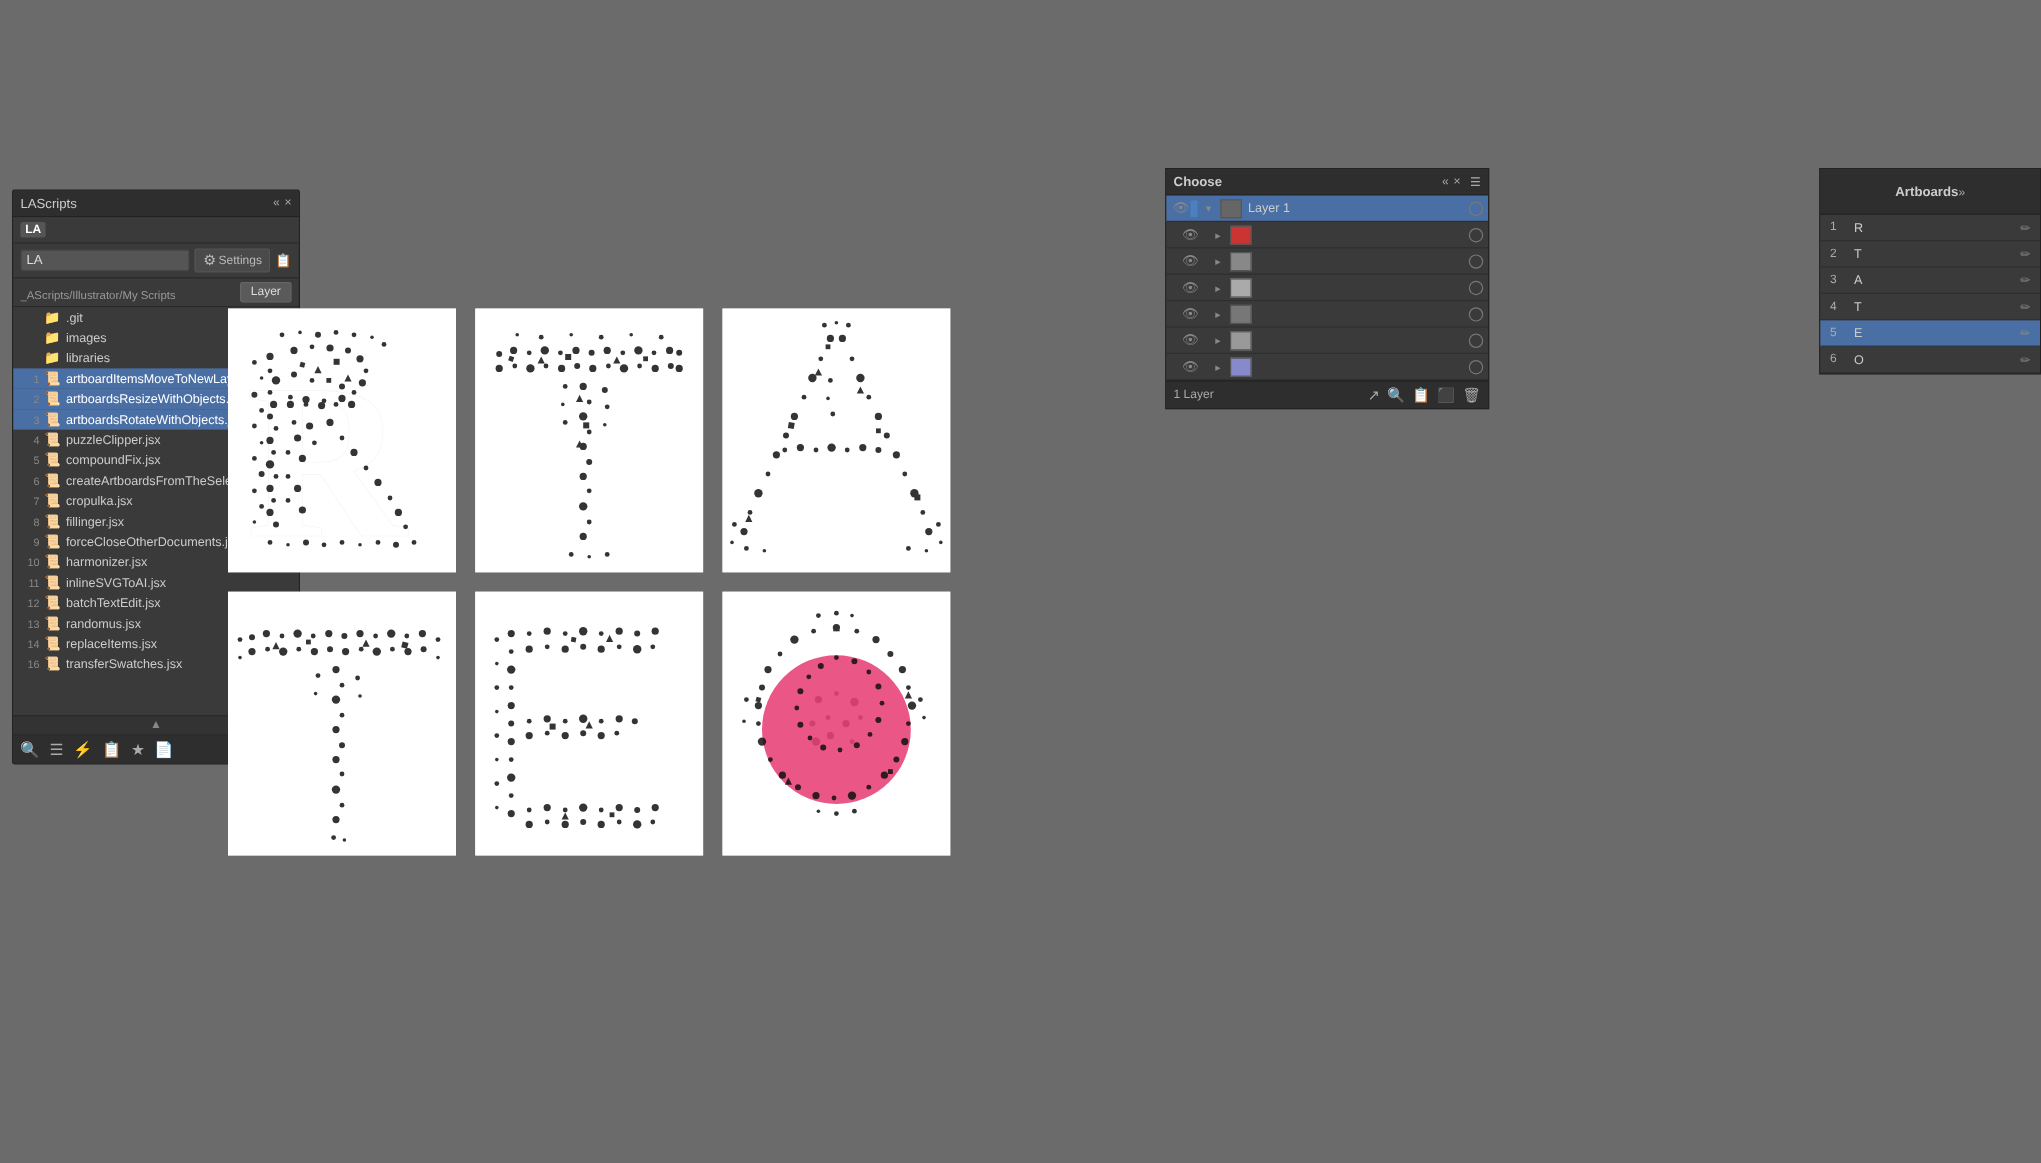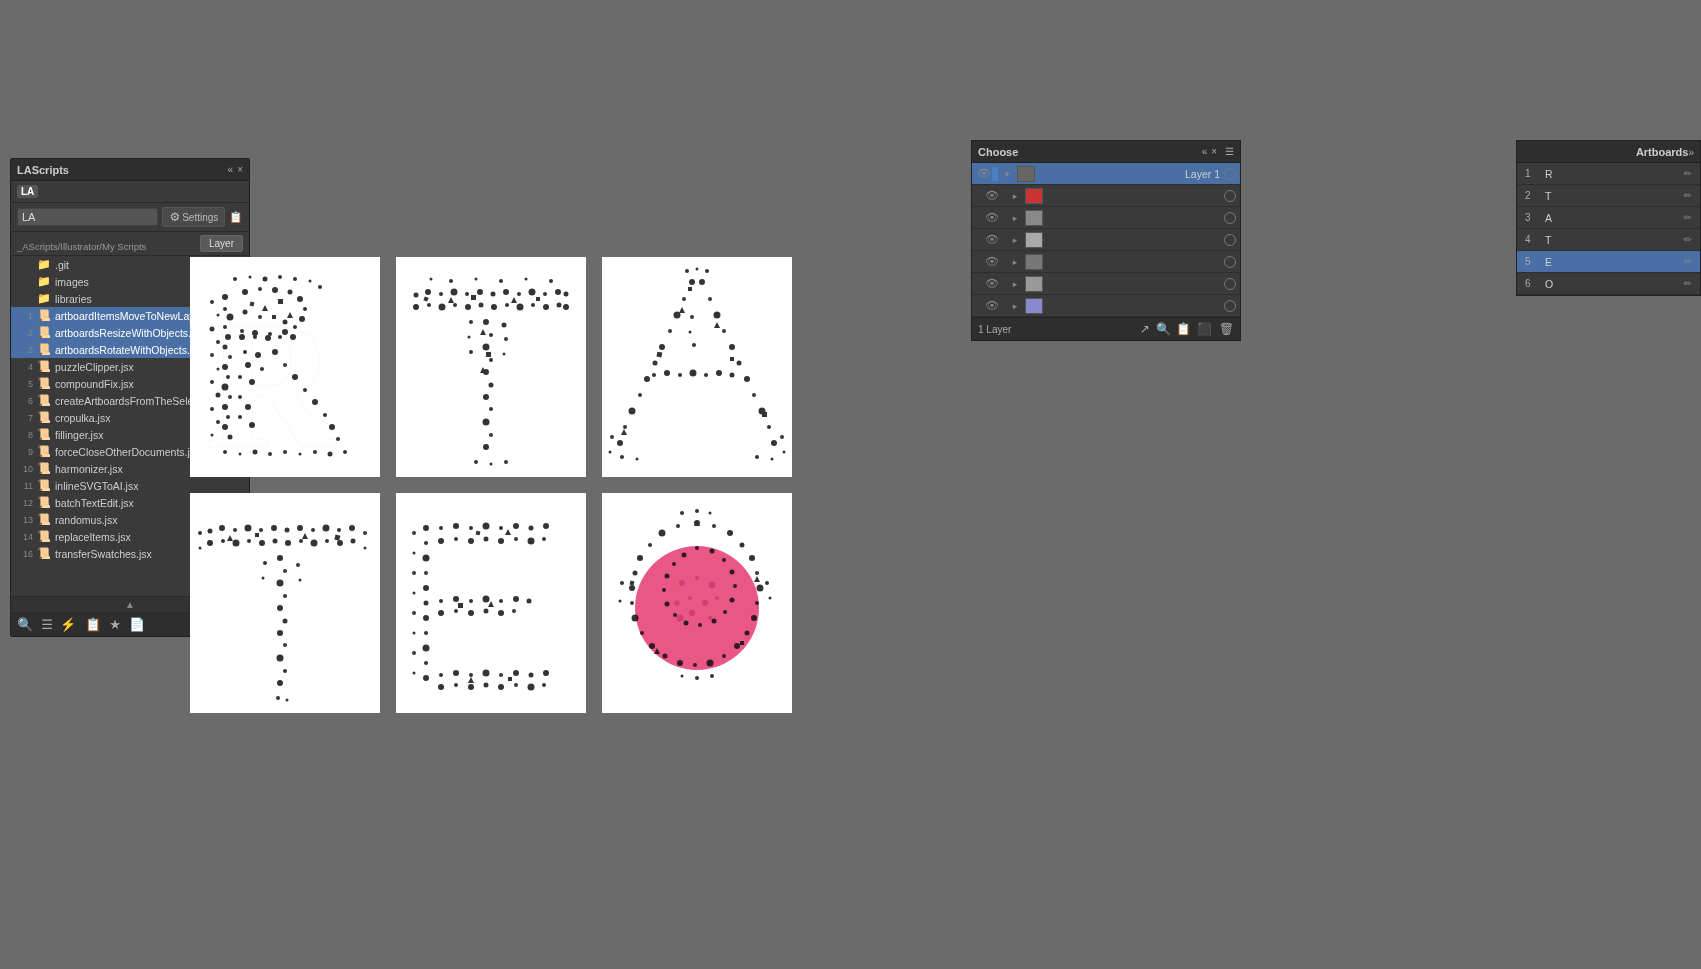--- a/index.html
+++ b/index.html
@@ -29,21 +29,21 @@
       display: flex;
       align-items: center;
       justify-content: space-between;
       padding: 3px 6px;
       border-bottom: 1px solid #222;
       height: 22px;
     }
     .panel-titlebar-title {
       font-size: 11px;
       color: #ccc;
-      font-weight: bold;
+      font-weight: normal;
     }
     .panel-titlebar-btns {
       display: flex;
       gap: 4px;
     }
     .panel-titlebar-btns span {
       color: #aaa;
       cursor: pointer;
       font-size: 10px;
       line-height: 1;
@@ -270,21 +270,20 @@
       display: flex;
       align-items: center;
       justify-content: center;
       font-size: 8px;
     }
     .layer-row .layer-name {
       flex: 1;
       font-size: 10.5px;
       color: #ccc;
       padding-left: 2px;
-      text-align: right;
     }
     .layer-row .circle-icon {
       width: 12px;
       height: 12px;
       border-radius: 50%;
       border: 1px solid #777;
       margin-left: 4px;
     }
     .layer-row .color-dot {
       width: 6px;
@@ -321,23 +320,23 @@
       right: 0;
       top: 140px;
       width: 185px;
       background: #3a3a3a;
       border: 1px solid #222;
     }
     .artboards-titlebar {
       background: #2e2e2e;
       display: flex;
       align-items: center;
-      justify-content: flex-end;
+      justify-content: center;
       padding: 3px 6px;
-      height: 22px;
+      height: 38px;
       border-bottom: 1px solid #222;
     }
     .artboards-title {
       color: #ccc;
       font-size: 11px;
       font-weight: bold;
     }
     .artboards-titlebar-btns span {
       color: #aaa;
       font-size: 10px;

